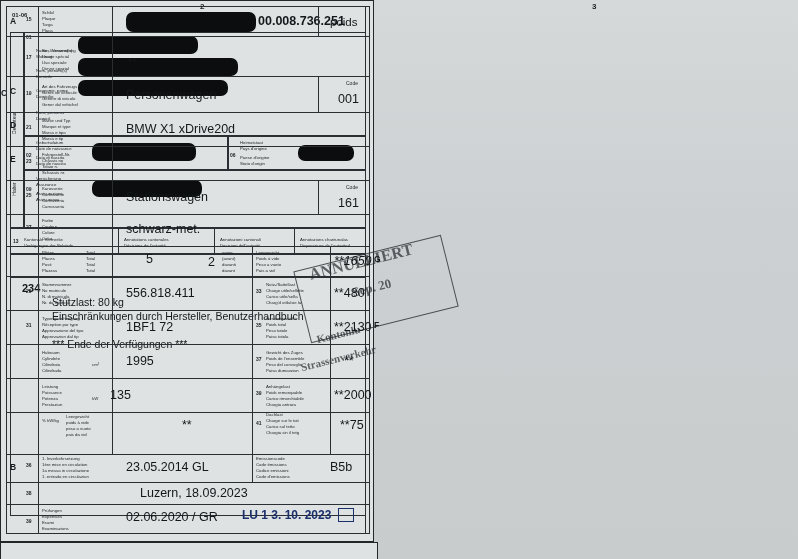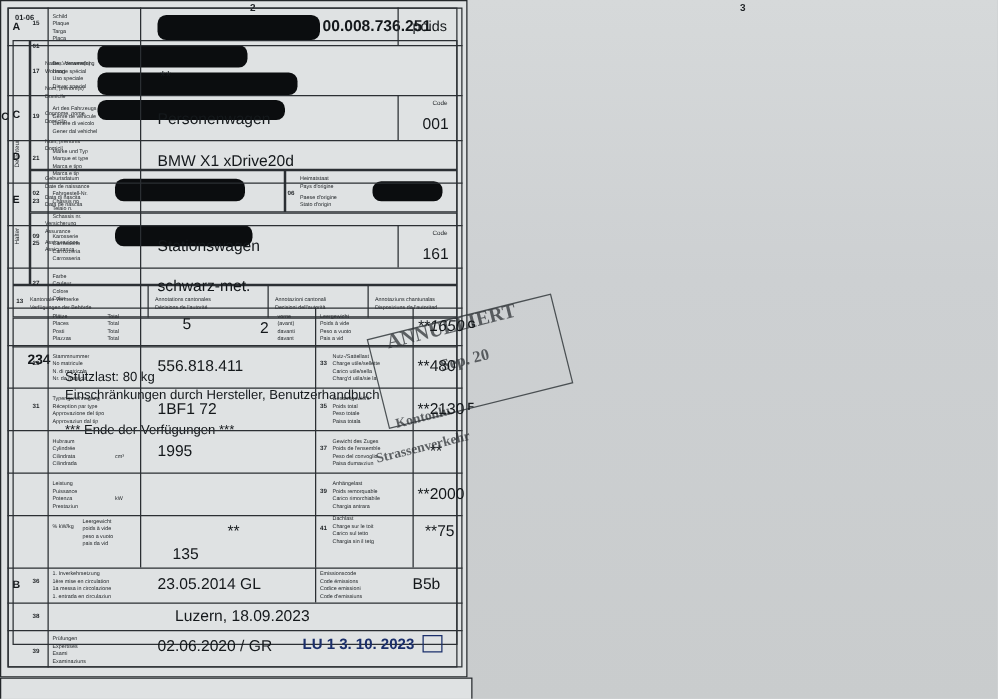--- a/index.html
+++ b/index.html
@@ -274,21 +274,21 @@
       <div class="rowlabel" style="left:266px;top:362px;">Peso del convoglio</div>
       <div class="rowlabel" style="left:266px;top:368px;">Paisa dumavziun</div>
       <div class="val big stars" style="left:344px;top:354px;">**</div>
 
       <div class="hline" style="left:6px;top:412px;width:364px;"></div>
       <div class="rowlabel" style="left:42px;top:384px;">Leistung</div>
       <div class="rowlabel" style="left:42px;top:390px;">Puissance</div>
       <div class="rowlabel" style="left:42px;top:396px;">Potenza</div>
       <div class="rowlabel" style="left:42px;top:402px;">Prestaziun</div>
       <div class="rowlabel" style="left:92px;top:396px;">kW</div>
-      <div class="val big" style="left:138px;top:388px;margin-top:48px;">135</div>
+      <div class="val big" style="left:110px;top:388px;">135</div>
       <div class="num" style="left:256px;top:390px;font-size:5px;">39</div>
       <div class="rowlabel" style="left:266px;top:384px;">Anhängelast</div>
       <div class="rowlabel" style="left:266px;top:390px;">Poids remorquable</div>
       <div class="rowlabel" style="left:266px;top:396px;">Carico rimorchiabile</div>
       <div class="rowlabel" style="left:266px;top:402px;">Chargia antrara</div>
       <div class="val big stars" style="left:334px;top:388px;">**2000</div>
 
       <div class="hline" style="left:6px;top:454px;width:364px;"></div>
       <div class="rowlabel" style="left:42px;top:418px;">% kW/kg</div>
       <div class="rowlabel" style="left:66px;top:414px;">Leergewicht</div>

